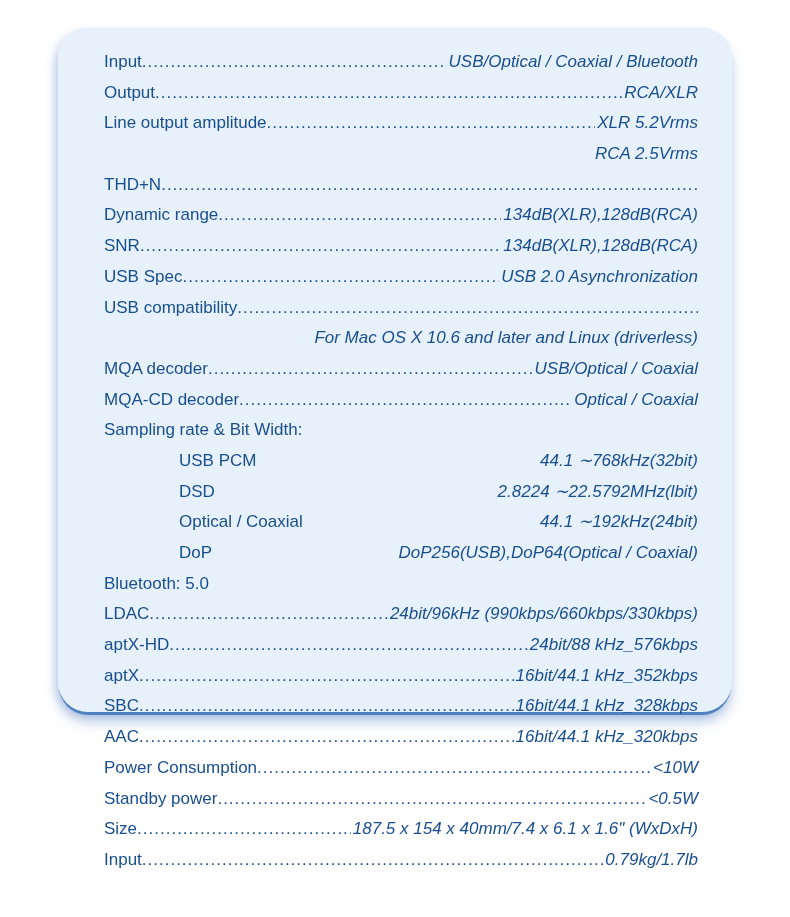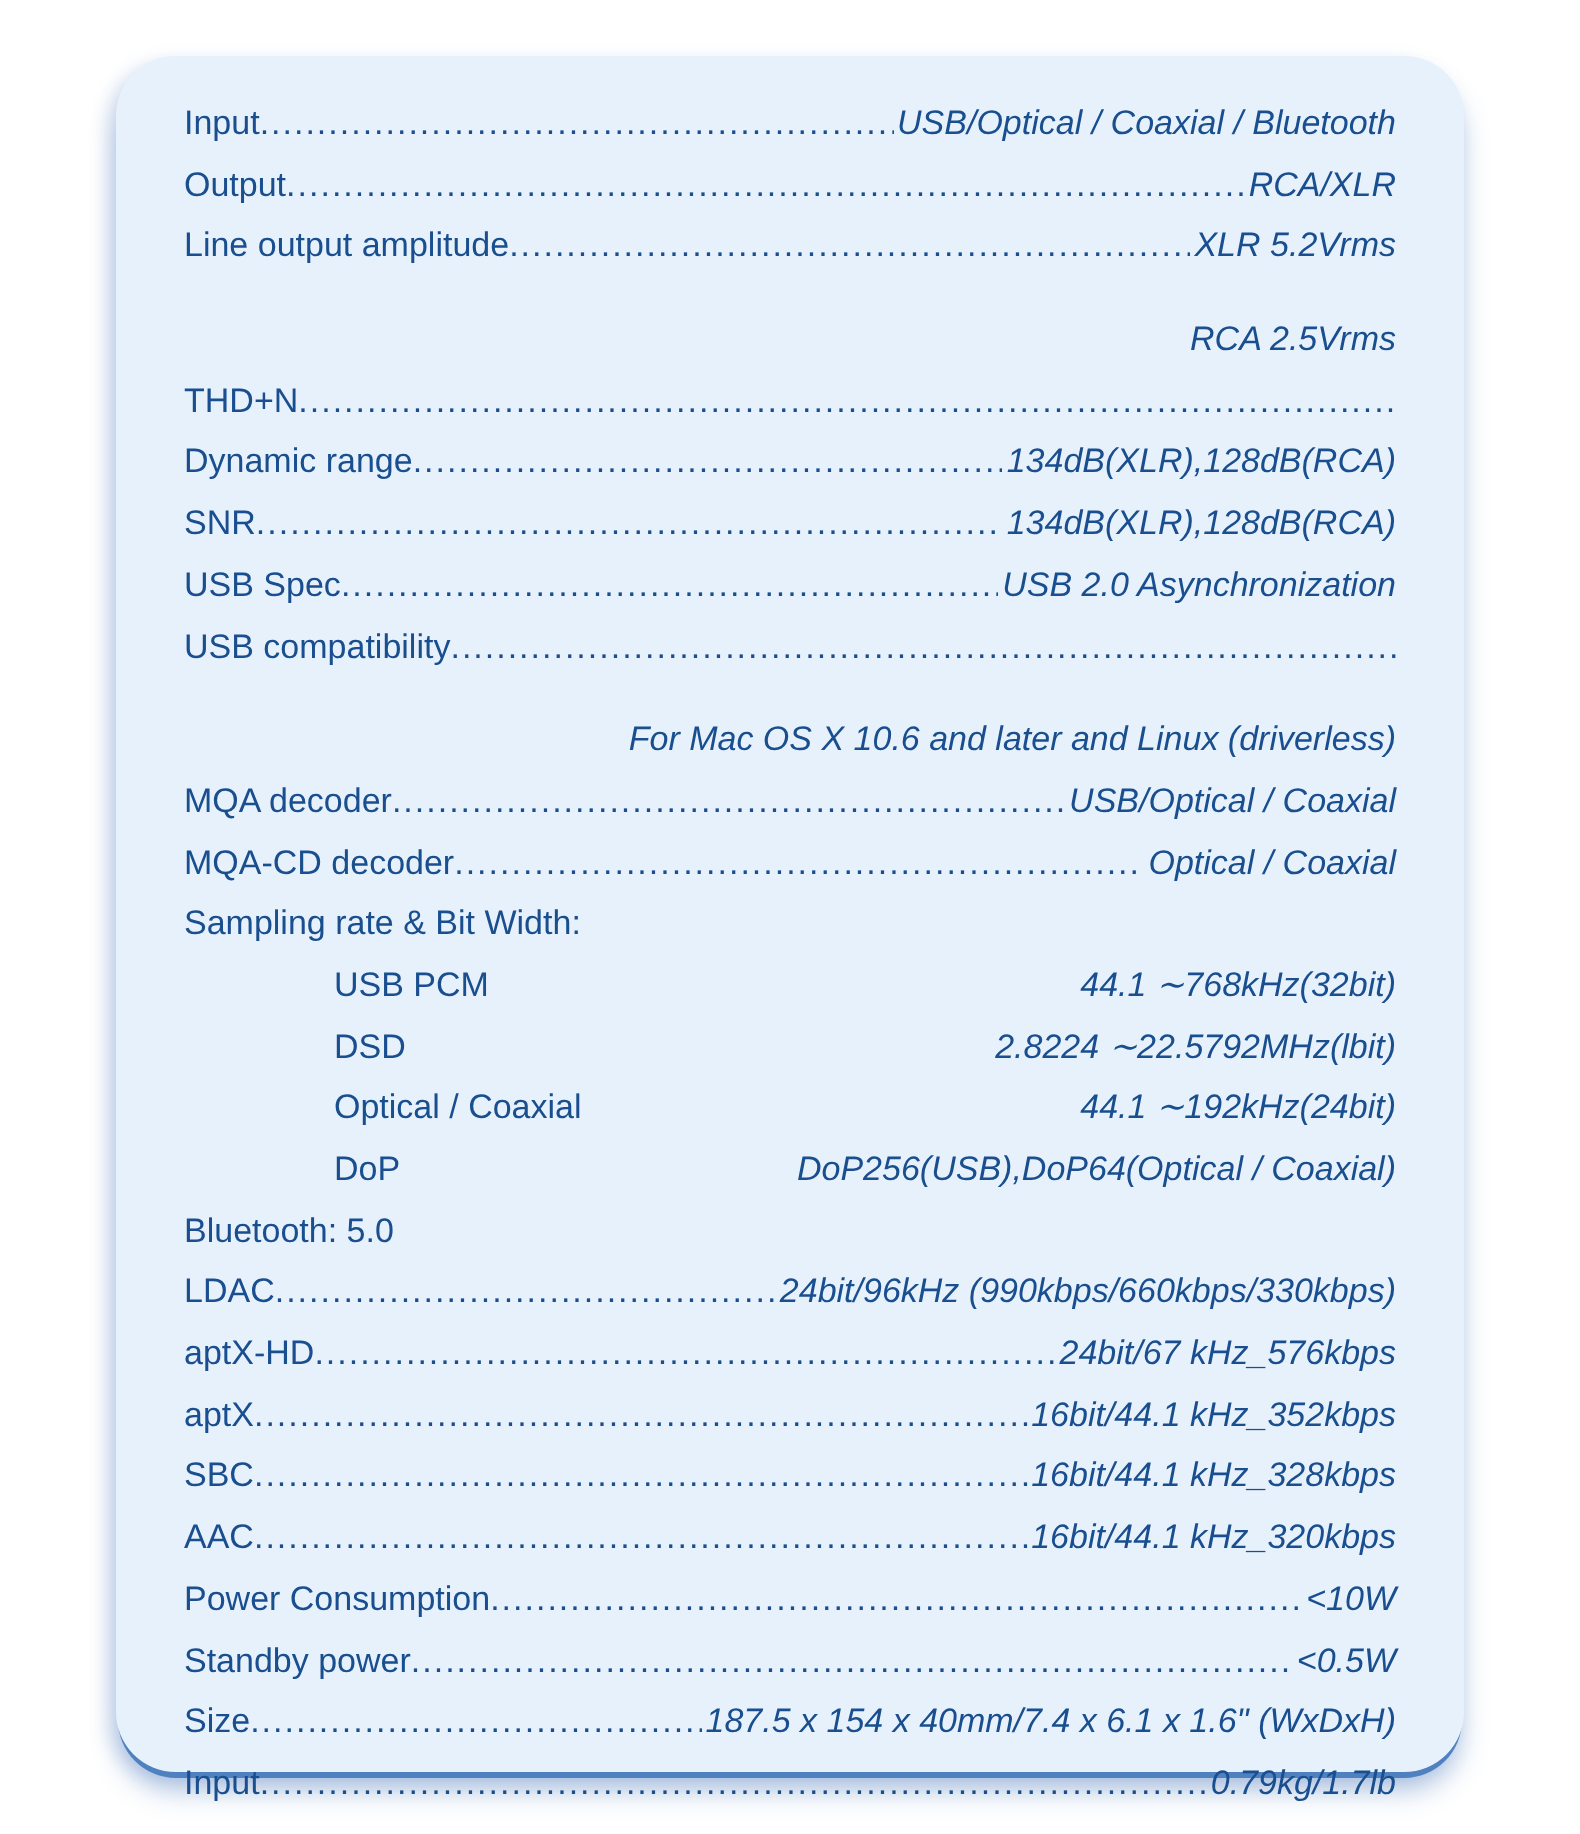--- a/index.html
+++ b/index.html
@@ -5,24 +5,24 @@
   * { margin: 0; padding: 0; box-sizing: border-box; }
   html, body {
     width: 790px; height: 917px;
     background: #ffffff;
     font-family: "Liberation Sans", sans-serif;
     overflow: hidden;
   }
   .spec-card {
     position: absolute;
     left: 58px; top: 28px;
-    width: 674px; height: 858px;
+    width: 674px; height: 684px;
     background: #e7f1fc;
     border-radius: 30px;
-    padding: 19px 34px 0 34px;
+    padding: 19px 34px 0 46px;
     color: #194e8f;
     box-shadow:
       0 4px 0 -1px #4f80c0,
       0 11px 14px -2px rgba(80, 125, 190, 0.45),
       -4px 3px 9px rgba(160, 185, 220, 0.38);
   }
   .row {
     display: flex;
     align-items: baseline;
     height: 30.7px;
@@ -31,21 +31,21 @@
   }
   .lbl { white-space: nowrap; flex: 0 0 auto; }
   .leader {
     flex: 1 1 0;
     min-width: 0;
     overflow: hidden;
     white-space: nowrap;
     letter-spacing: 1px;
   }
   .val { white-space: nowrap; flex: 0 0 auto; padding-left: 2px; font-style: italic; }
-  .row.cont { justify-content: flex-end; margin-top: 16px; }
+  .row.cont { justify-content: flex-end; }
   .row.indent .lbl { padding-left: 75px; }
   .spacer { flex: 1 1 0; }
 </style>
 </head>
 <body>
 
 <div class="spec-card">
 
   <div class="row">
     <span class="lbl">Input</span>
@@ -147,21 +147,21 @@
 
   <div class="row">
     <span class="lbl">LDAC</span>
     <span class="leader">........................................................................................................................................................................................................</span>
     <span class="val">24bit/96kHz (990kbps/660kbps/330kbps)</span>
   </div>
 
   <div class="row">
     <span class="lbl">aptX-HD</span>
     <span class="leader">........................................................................................................................................................................................................</span>
-    <span class="val">24bit/67 kHz_576kbps</span>
+    <span class="val">24bit/88 kHz_576kbps</span>
   </div>
 
   <div class="row">
     <span class="lbl">aptX</span>
     <span class="leader">........................................................................................................................................................................................................</span>
     <span class="val">16bit/44.1 kHz_352kbps</span>
   </div>
 
   <div class="row">
     <span class="lbl">SBC</span>

